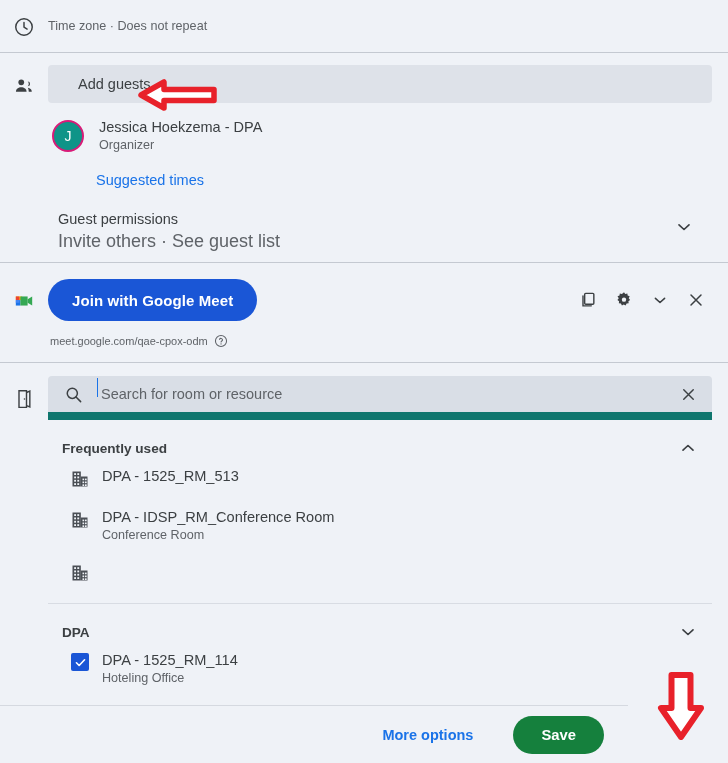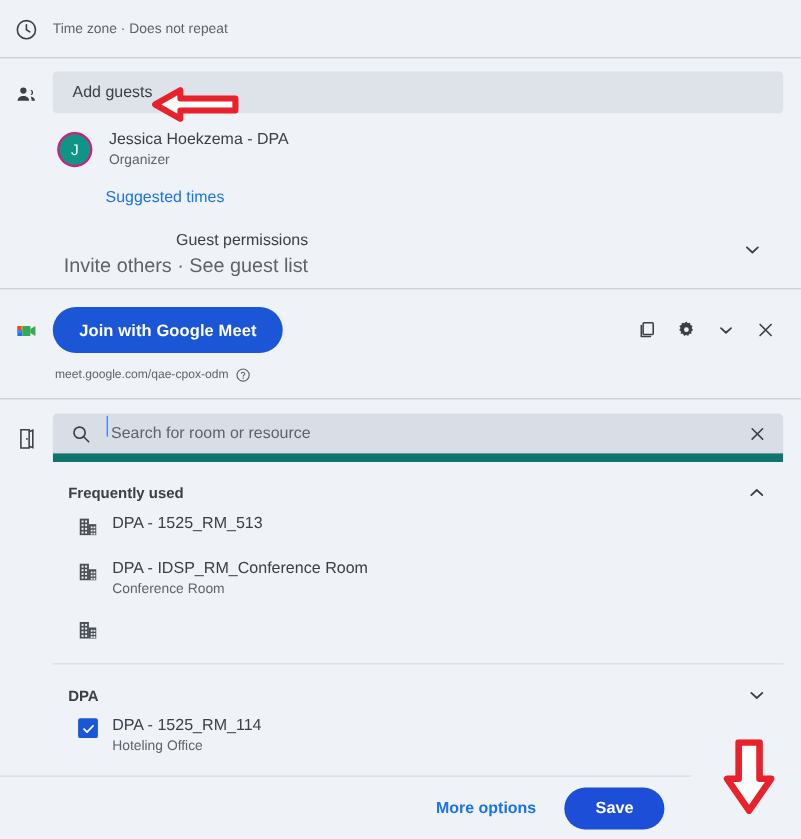--- a/index.html
+++ b/index.html
@@ -65,21 +65,21 @@
   .guests-body {
     flex: 1;
     padding-right: 16px;
   }
   .add-guests-field {
     background: #dee2e9;
     border-radius: 4px;
     height: 38px;
     display: flex;
     align-items: center;
-    padding-left: 18px;
+    padding-left: 30px;
     font-size: 14.5px;
     color: #3c4043;
     position: relative;
   }
   .organizer {
     display: flex;
     align-items: center;
     margin-top: 16px;
     padding-left: 4px;
   }
@@ -119,21 +119,20 @@
   .guest-perms {
     display: flex;
     align-items: flex-start;
     justify-content: space-between;
     margin-top: 22px;
     padding-left: 10px;
   }
   .gp-title {
     font-size: 14.5px;
     color: #3c4043;
-    text-align: right;
   }
   .gp-sub {
     font-size: 18px;
     color: #5f6368;
     margin-top: 4px;
   }
 
   
   .sec-meet {
     display: flex;
@@ -262,33 +261,33 @@
   .footer {
     position: absolute;
     left: 0;
     bottom: 0;
     width: 628px;
     height: 58px;
     border-top: 1px solid #d5d9e0;
     display: flex;
     align-items: center;
     justify-content: flex-end;
-    gap: 26px;
+    gap: 40px;
     padding-right: 24px;
     box-sizing: border-box;
     background: #eff2f7;
   }
   .more-options {
     color: #1a73e8;
     font-size: 14.5px;
     font-weight: bold;
     cursor: pointer;
   }
   .btn-save {
-    background: #1d4ed8;
+    background: #15803d;
     color: #fff;
     border: none;
     border-radius: 20px;
     height: 38px;
     padding: 0 28px;
     font-size: 14.8px;
     font-weight: bold;
     font-family: "Liberation Sans", sans-serif;
     cursor: pointer;
   }

